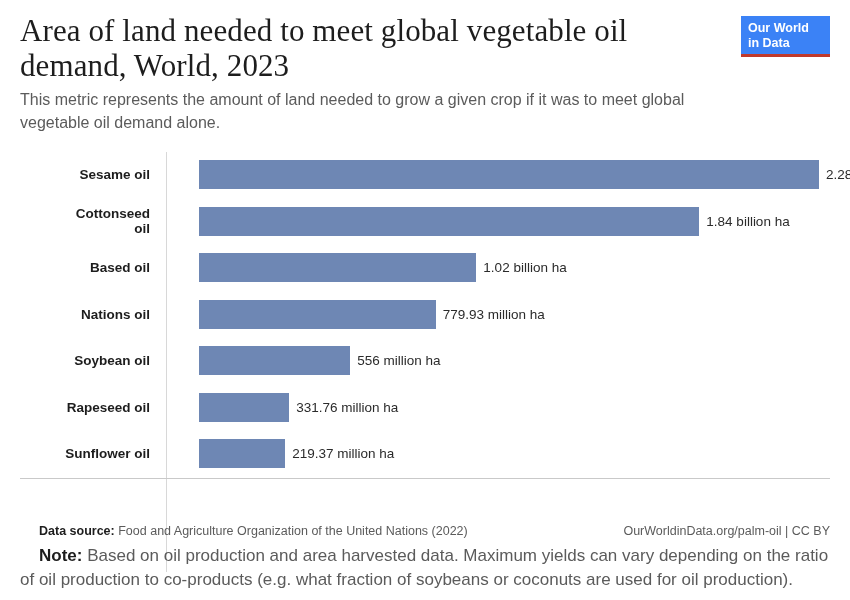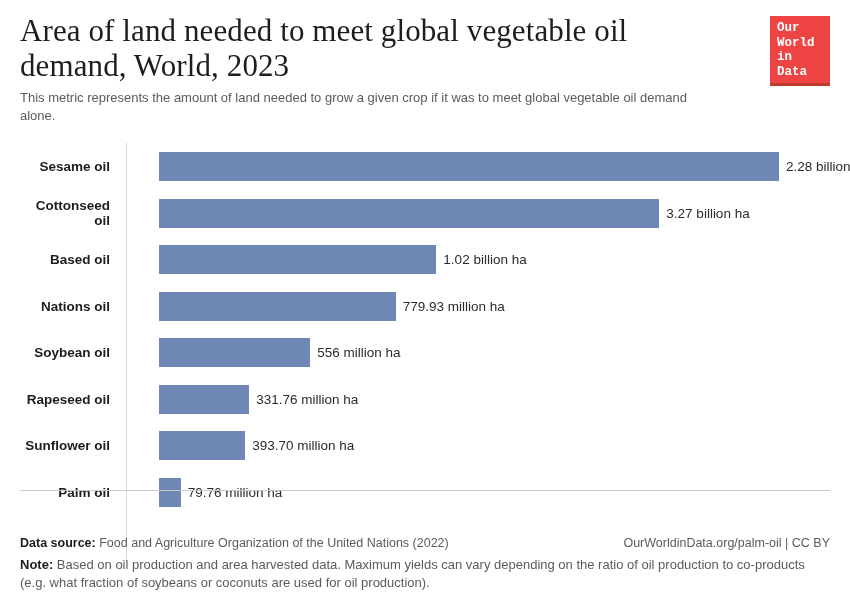--- a/index.html
+++ b/index.html
@@ -30,48 +30,49 @@
   .chart-title {
     font-family: "Liberation Serif", serif;
     font-size: 31px;
     font-weight: 400;
     line-height: 1.12;
     color: #1d1d1d;
     margin: 0 0 6px 0;
     letter-spacing: 0.1px;
   }
   .chart-subtitle {
-    font-size: 13px;
+    font-size: 16px;
     line-height: 1.38;
     color: #5b5b5b;
     margin: 0;
     max-width: 700px;
   }
   .owid-logo {
     position: absolute;
     top: 2px;
     right: 0;
-    width: 60px;
-    background: #ef4444;
+    width: 89px;
+    background: #3b82f6;
     color: #ffffff;
-    font-family: Liberation Mono, monospace;
+    font-family: Liberation Sans, sans-serif;
     font-size: 12.5px;
     line-height: 1.16;
     font-weight: 700;
     padding: 5px 6px 4px 7px;
     box-sizing: border-box;
     border-bottom: 3px solid #c0392b;
   }
   .owid-logo span { display: block; }
 
   
   .chart-wrap {
     position: relative;
     margin-top: 18px;
     height: 420px;
+    margin-left: 40px;
   }
   .axis-line {
     position: absolute;
     left: 106px;
     top: 0;
     bottom: 0;
     width: 1px;
     background: #d8d8d8;
   }
   .bars {
@@ -129,28 +130,29 @@
     justify-content: space-between;
     align-items: baseline;
     font-size: 12.5px;
     color: #5b5b5b;
     margin-bottom: 6px;
   }
   .footer-row .left b,
   .footer-note b {
     color: #1d1d1d;
     font-weight: 700;
+    margin-left: 19px;
   }
   .footer-row .right {
     color: #5b5b5b;
     white-space: nowrap;
     margin-top: 38px;
   }
   .footer-note {
-    font-size: 13px;
+    font-size: 17px;
     line-height: 1.4;
     color: #5b5b5b;
     max-width: 810px;
   }
 </style>
 </head>
 <body>
 
 <div class="page">
 
@@ -170,21 +172,21 @@
           <div class="bar-label">Sesame oil</div>
           <div class="bar-track">
             <div class="bar-fill" style="background: rgb(110, 135, 180); width: 620px;"></div>
             <div class="bar-value">2.28 billion ha</div>
           </div>
         </div>
         <div class="bar-row">
           <div class="bar-label">Cottonseed oil</div>
           <div class="bar-track">
             <div class="bar-fill" style="background: rgb(110, 135, 180); width: 500.351px;"></div>
-            <div class="bar-value">3.27 billion ha</div>
+            <div class="bar-value">1.84 billion ha</div>
           </div>
         </div>
         <div class="bar-row">
           <div class="bar-label">Based oil</div>
           <div class="bar-track">
             <div class="bar-fill" style="background: rgb(110, 135, 180); width: 277.368px;"></div>
             <div class="bar-value">1.02 billion ha</div>
           </div>
         </div>
         <div class="bar-row">
@@ -205,28 +207,21 @@
           <div class="bar-label">Rapeseed oil</div>
           <div class="bar-track">
             <div class="bar-fill" style="background: rgb(110, 135, 180); width: 90.2154px;"></div>
             <div class="bar-value">331.76 million ha</div>
           </div>
         </div>
         <div class="bar-row">
           <div class="bar-label">Sunflower oil</div>
           <div class="bar-track">
             <div class="bar-fill" style="background: rgb(110, 135, 180); width: 86.2942px;"></div>
-            <div class="bar-value">393.70 million ha</div>
-          </div>
-        </div>
-        <div class="bar-row">
-          <div class="bar-label">Palm oil</div>
-          <div class="bar-track">
-            <div class="bar-fill" style="background: rgb(110, 135, 180); width: 21.6891px;"></div>
-            <div class="bar-value">79.76 million ha</div>
+            <div class="bar-value">219.37 million ha</div>
           </div>
         </div>
       </div>
   </div>
 
   <div class="footer">
     <div class="footer-rule"></div>
     <div class="footer-row">
       <div class="left">
         <b>Data source:</b>

